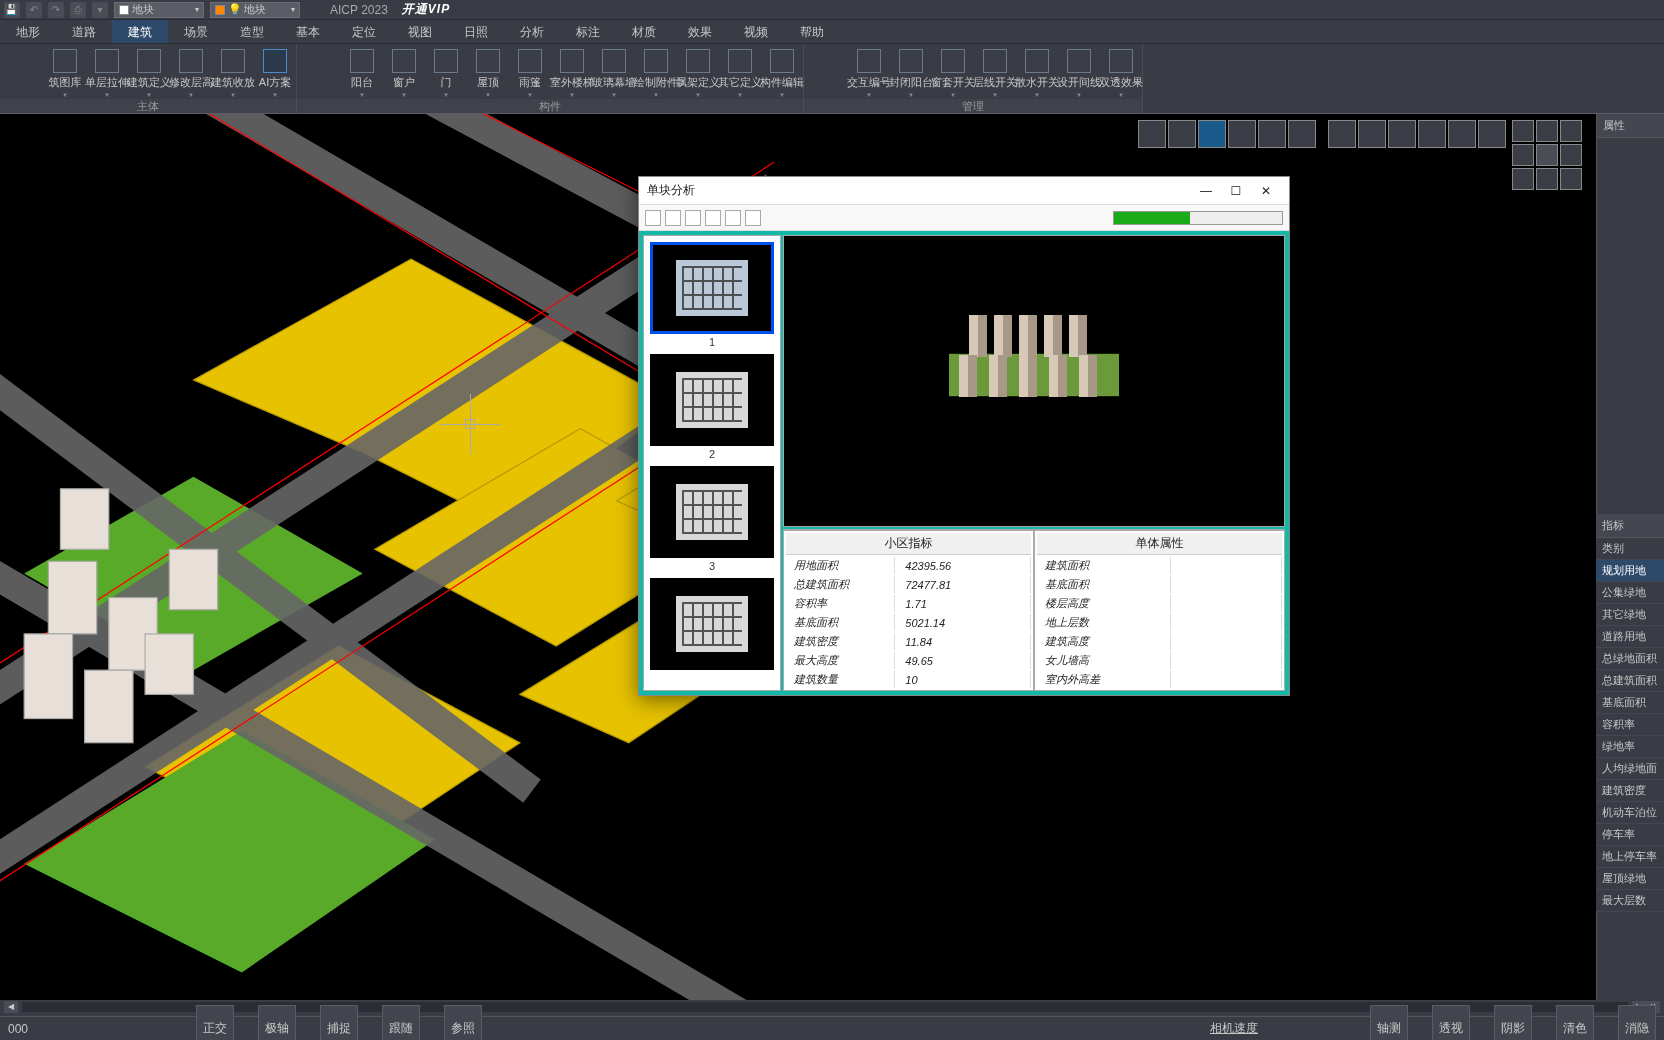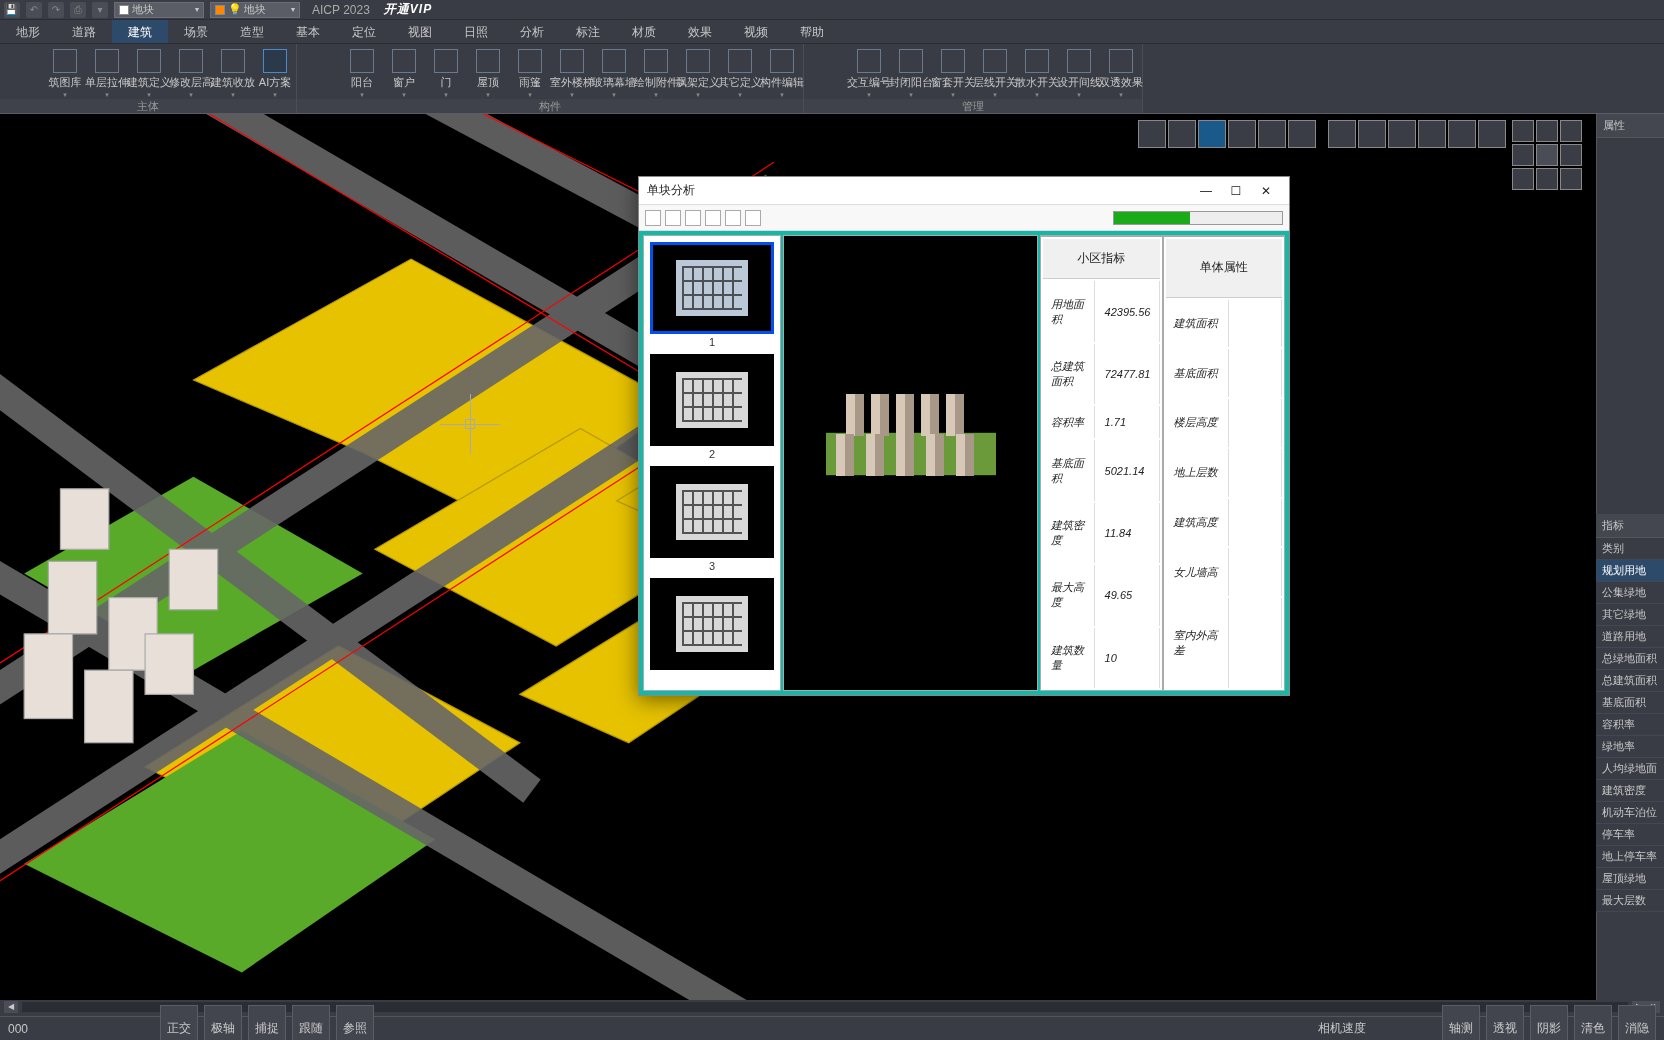--- a/index.html
+++ b/index.html
@@ -70,24 +70,24 @@
 .tables .tbl th { background:#f0f0f0; border-bottom:1px solid #ccc; padding:2px; font-weight:normal; text-align:center; font-size:12px; }
 .tables .tbl td { padding:1px 8px; border-right:1px solid #ddd;font-style:italic; }
 .tables .tbl tr { height:15px; }
 
 
 .hscroll { position:absolute; bottom:26px; left:0; right:0; height:14px; background:#393c44; display:flex; align-items:center; padding:0 4px; }
 .hscroll .track { flex:1; height:10px; background:#2a2d33; margin:0 4px; }
 .hscroll .arr { width:14px; height:12px; background:#4a4d55; text-align:center; font-size:8px; line-height:12px; cursor:pointer; }
 
 
-.status { position:absolute; bottom:0; left:0; right:0; height:24px; background:#393c44; border-top:1px solid #555; display:flex; align-items:center; padding:0 8px; gap:6px; font-size:12px; }
+.status { position:absolute; bottom:0; left:0; right:0; height:24px; background:#393c44; border-top:1px solid #555; display:flex; align-items:center; padding:0 8px; gap:24px; font-size:12px; }
 .status .sbtn { padding:14px 6px; border:1px solid #5a5d65; background:#42454d; cursor:pointer; }
 .status .spacer { flex:1; }
-.status .slabel { padding:2px 4px; }
+.status .slabel { padding:2px 4px;text-decoration:underline; }
 
 
 .crosshair { position:absolute; top:280px; left:440px; width:60px; height:60px; pointer-events:none; }
 .crosshair:before, .crosshair:after { content:""; position:absolute; background:#aaa; }
 .crosshair:before { left:50%; top:0; bottom:0; width:1px; }
 .crosshair:after { top:50%; left:0; right:0; height:1px; }
 .crosshair .box { position:absolute; top:50%; left:50%; width:10px; height:10px; border:1px solid #aaa; transform:translate(-50%,-50%); }
 
 
 .mini { width:72px; height:56px; background:#bac8d8; position:relative; }
@@ -112,21 +112,21 @@
       <span class="sq" style="background:#fff;border:1px solid #888"></span>
       <span>地块</span>
       <span class="caret">▾</span>
     </div>
   <div class="combo">
       <span class="sq" style="background:#f80"></span>
       <span style="margin-right:2px">💡</span>
       <span>地块</span>
       <span class="caret">▾</span>
     </div>
-  <span style="margin-left:6px;color:#aaa">AICP 2023</span>
+  <span style="margin-left:24px;color:#aaa">AICP 2023</span>
   <span class="vip">开通VIP</span>
 </div>
 
 <div class="menubar">
   <div class="mi">地形</div>
   <div class="mi">道路</div>
   <div class="mi active">建筑</div>
   <div class="mi">场景</div>
   <div class="mi">造型</div>
   <div class="mi">基本</div>
@@ -411,21 +411,21 @@
             <div class="mini dark"></div>
           </div>
           <div class="tlbl">3</div>
         </div>
       <div class="thumb">
           <div class="tbox unsel">
             <div class="mini dark"></div>
           </div>
         </div>
     </div>
-    <div style="flex:1;display:flex;flex-direction:row;gap:2px">
+    <div style="flex:1;display:flex;flex-direction:column;gap:2px">
       <div class="preview">
         <div class="bldgs">
           <div class="ground"></div>
           <div class="tower" style="top:-20px;left:20px"></div>
             <div class="tower" style="top:-20px;left:45px"></div>
             <div class="tower" style="top:-20px;left:70px"></div>
             <div class="tower" style="top:-20px;left:95px"></div>
             <div class="tower" style="top:-20px;left:120px"></div>
           <div class="tower" style="top:20px;left:10px"></div>
             <div class="tower" style="top:20px;left:40px"></div>

